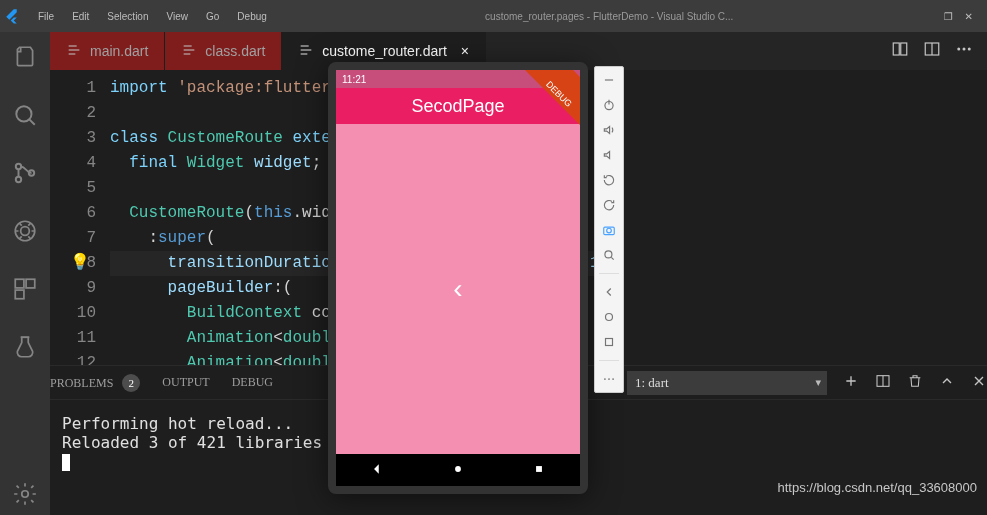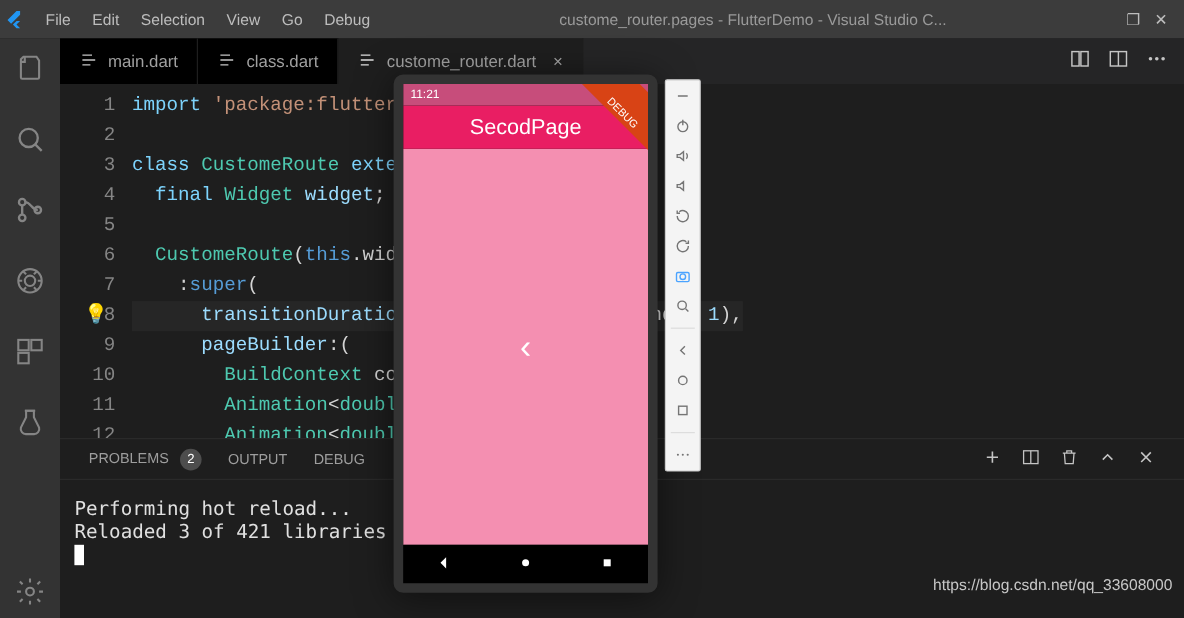--- a/index.html
+++ b/index.html
@@ -10,21 +10,21 @@
     color: #cccccc;
     overflow: hidden;
     position: relative;
   }
   
   .menubar {
     height: 22px;
     background: #3c3c3c;
     display: flex;
     align-items: center;
-    font-size: 13px;
+    font-size: 10px;
     color: #bdbdbd;
     padding: 16px 4px;
     gap: 2px;
   }
   .menubar .logo {
     width: 18px; height: 18px;
     margin-right: 6px;
     display: flex; align-items: center; justify-content: center;
   }
   .menubar .mitem { padding: 0 8px; }
@@ -54,23 +54,23 @@
     background: #252526;
     display: flex;
     align-items: stretch;
   }
   .tab {
     display: flex; align-items: center; gap: 8px;
     padding: 0 16px;
     font-size: 14px;
     color: #a0a0a0;
     border-right: 1px solid #1e1e1e;
-    background: #000000;
-  }
-  .tab.active { background: #1e1e1e; color: #a3a3a3; }
+    background: #7f1d1d;
+  }
+  .tab.active { background: #1e1e1e; color: #ffffff; }
   .tab .ticon svg { width: 16px; height: 16px; }
   .tab .close { font-size: 14px; margin-left: 6px; }
   .tabs .spacer { flex: 1; }
   .tabs .tabactions {
     display: flex; align-items: center; gap: 14px; padding: 0 14px;
     color: #c5c5c5;
   }
   .tabactions svg { width: 18px; height: 18px; }
 
   
@@ -109,25 +109,26 @@
     height: 160px;
     border-top: 1px solid #2a2a2a;
     background: #1e1e1e;
     display: flex;
     flex-direction: column;
   }
   .panel-tabs {
     height: 34px;
     display: flex;
     align-items: center;
-    padding: 0 24px;
+    padding: 0 0;
     font-size: 12px;
     color: #9e9e9e;
     gap: 22px;
     border-bottom: 1px solid #2a2a2a;
+    font-family: Liberation Serif, serif;
   }
   .badge {
     display: inline-flex; align-items: center; justify-content: center;
     width: 18px; height: 18px; border-radius: 50%;
     background: #4d4d4d; color: #fff; font-size: 11px; margin-left: 6px;
   }
   .panel-right {
     margin-left: auto;
     display: flex; align-items: center; gap: 16px;
   }
@@ -157,21 +158,21 @@
 
   
   .emulator-wrap {
     position: absolute;
     left: 328px; top: 62px;
     display: flex;
     align-items: flex-start;
     z-index: 50;
   }
   .device {
-    width: 220px; height: 432px;
+    width: 260px; height: 432px;
     background: #111;
     border: 8px solid #333;
     border-radius: 8px;
     display: flex; flex-direction: column;
     overflow: hidden;
     box-shadow: 0 4px 30px rgba(0,0,0,0.5);
   }
   .dev-statusbar {
     height: 18px; background: #c74d7b;
     font-size: 10px; color: #fff;
@@ -396,20 +397,23 @@
     <div class="panel">
       <div class="panel-tabs">
         <span class="ptab">
           <span>PROBLEMS</span>
           <span class="badge">2</span>
         </span>
         <span class="ptab">OUTPUT</span>
         <span class="ptab">DEBUG</span>
 
         <div class="panel-right">
+          <div class="selectbox">
+            <span>1: dart</span>
+          </div>
           <span>
             <svg viewBox="0 0 24 24" fill="none" stroke="currentColor" stroke-width="2">
                 <path d="M12 5v14M5 12h14"></path>
               </svg>
           </span>
           <span>
             <svg viewBox="0 0 24 24" fill="none" stroke="currentColor" stroke-width="1.6">
                 <rect x="3" y="4" width="18" height="16"></rect>
                 <path d="M12 4v16"></path>
               </svg>

